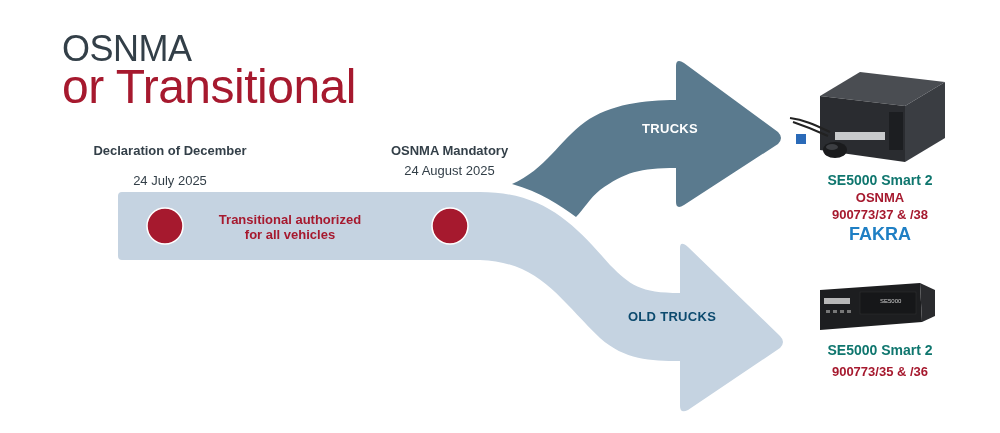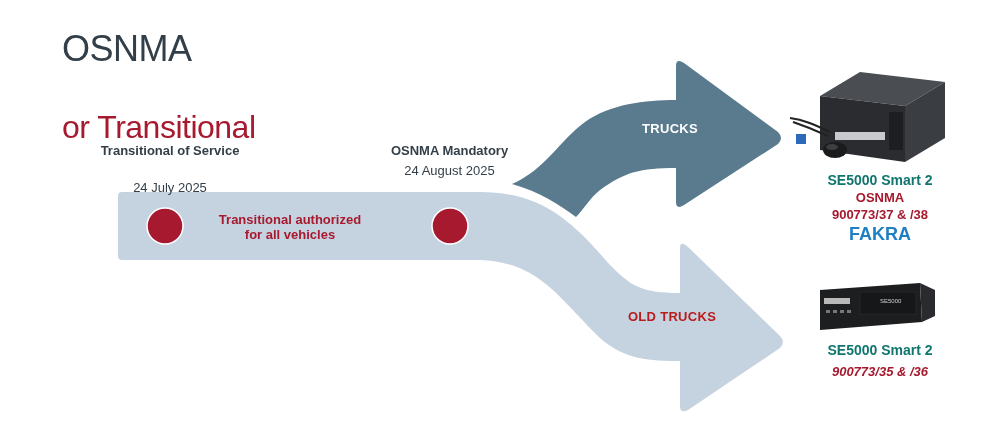--- a/index.html
+++ b/index.html
@@ -1,24 +1,24 @@
 <!DOCTYPE html>
 <html><head>
   <meta charset="utf-8">
   <style>
     html, body { margin: 0; padding: 0; background: #ffffff; }
     body { width: 1000px; height: 433px; position: relative; overflow: hidden; font-family: "Liberation Sans", sans-serif; }
     .abs { position: absolute; }
     .title1 { left: 62px; top: 30px; font-size: 36px; color: #333f48; line-height: 38px; letter-spacing: -0.5px; }
-    .title2 { left: 62px; top: 68px; font-size: 32px; color: #a6192e; line-height: 38px; letter-spacing: -0.5px; margin-top: 40px; }
+    .title2 { left: 62px; top: 68px; font-size: 48px; color: #a6192e; line-height: 38px; letter-spacing: -0.5px; }
     .ms-title { font-size: 13px; font-weight: bold; color: #333f48; text-align: center; white-space: nowrap; }
     .ms-date { font-size: 13px; color: #333f48; text-align: center; white-space: nowrap; }
     .flow-text { font-size: 13px; font-weight: bold; color: #a6192e; text-align: center; line-height: 15px; }
     .arrow-label-white { font-size: 13px; font-weight: bold; color: #ffffff; text-align: center; line-height: 16px; letter-spacing: 0.3px; }
-    .arrow-label-red { font-size: 13px; font-weight: bold; color: #b91c1c; text-align: center; letter-spacing: 0.3px; }
+    .arrow-label-red { font-size: 13px; font-weight: bold; color: #0c4a6e; text-align: center; letter-spacing: 0.3px; }
     .prod { text-align: center; line-height: 17px; font-size: 13px; font-weight: bold; }
     .prod .name { color: #0f766e; font-size: 14px; }
     .prod .red { color: #a6192e; }
     .prod .blue { color: #1f7fc4; font-size: 18px; }
     svg { position: absolute; left: 0; top: 0; }
   </style>
 </head>
 <body>
 
 <svg width="1000" height="433" viewBox="0 0 1000 433">
@@ -59,22 +59,22 @@
     <rect x="847" y="310" width="4" height="3" fill="#777"></rect>
     <rect x="860" y="292" width="56" height="22" fill="#161719" stroke="#333" stroke-width="0.5"></rect>
     <text x="880" y="303" font-size="6" fill="#cfcfcf" font-family="Liberation Sans, sans-serif">SE5000</text>
   </g>
 </svg>
 
 <div class="abs title1">OSNMA</div>
 <div class="abs title2">or Transitional</div>
 
 <div class="abs" style="left:90px; top:143px; width:160px;">
-  <div class="ms-title">Transitional of Service</div>
-  <div class="ms-date" style="margin-top:22px;">24 July 2025</div>
+  <div class="ms-title">Declaration of December</div>
+  <div class="ms-date" style="margin-top:15px;">24 July 2025</div>
 </div>
 <div class="abs" style="left:382px; top:143px; width:135px;">
   <div class="ms-title">OSNMA Mandatory</div>
   <div class="ms-date" style="margin-top:5px;">24 August 2025</div>
 </div>
 
 <div class="abs flow-text" style="left:200px; top:212px; width:180px;">
   <div>Transitional authorized</div>
   <div>for all vehicles</div>
 </div>
@@ -85,14 +85,14 @@
 <div class="abs arrow-label-red" style="left:612px; top:309px; width:120px;">OLD TRUCKS</div>
 
 <div class="abs prod" style="left:800px; top:172px; width:160px;">
   <div class="name">SE5000 Smart 2</div>
   <div class="red">OSNMA</div>
   <div class="red">900773/37 &amp; /38</div>
   <div class="blue" style="margin-top:3px;">FAKRA</div>
 </div>
 <div class="abs prod" style="left:800px; top:342px; width:160px;">
   <div class="name">SE5000 Smart 2</div>
-  <div class="red" style="margin-top:4px;font-style:italic;">900773/35 &amp; /36</div>
+  <div class="red" style="margin-top:4px;">900773/35 &amp; /36</div>
 </div>
 
 </body></html>

